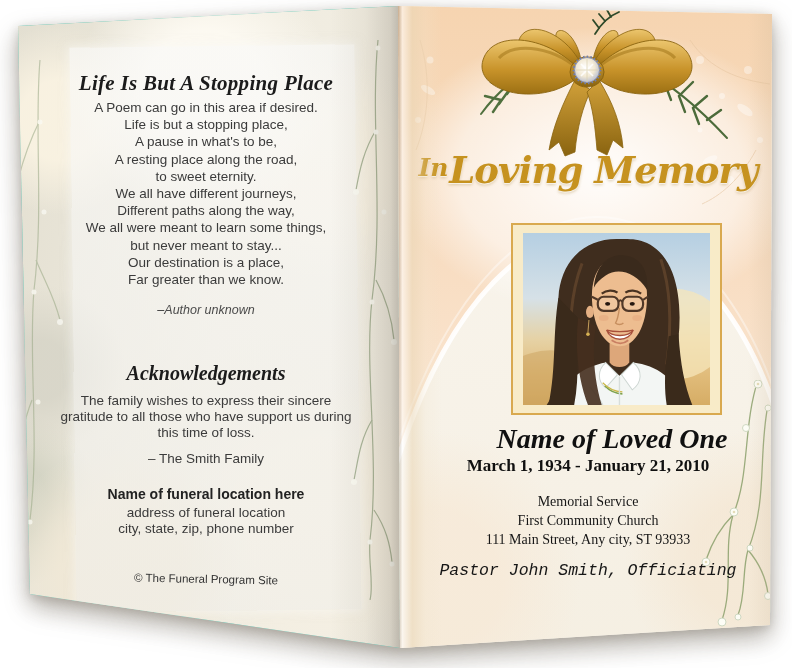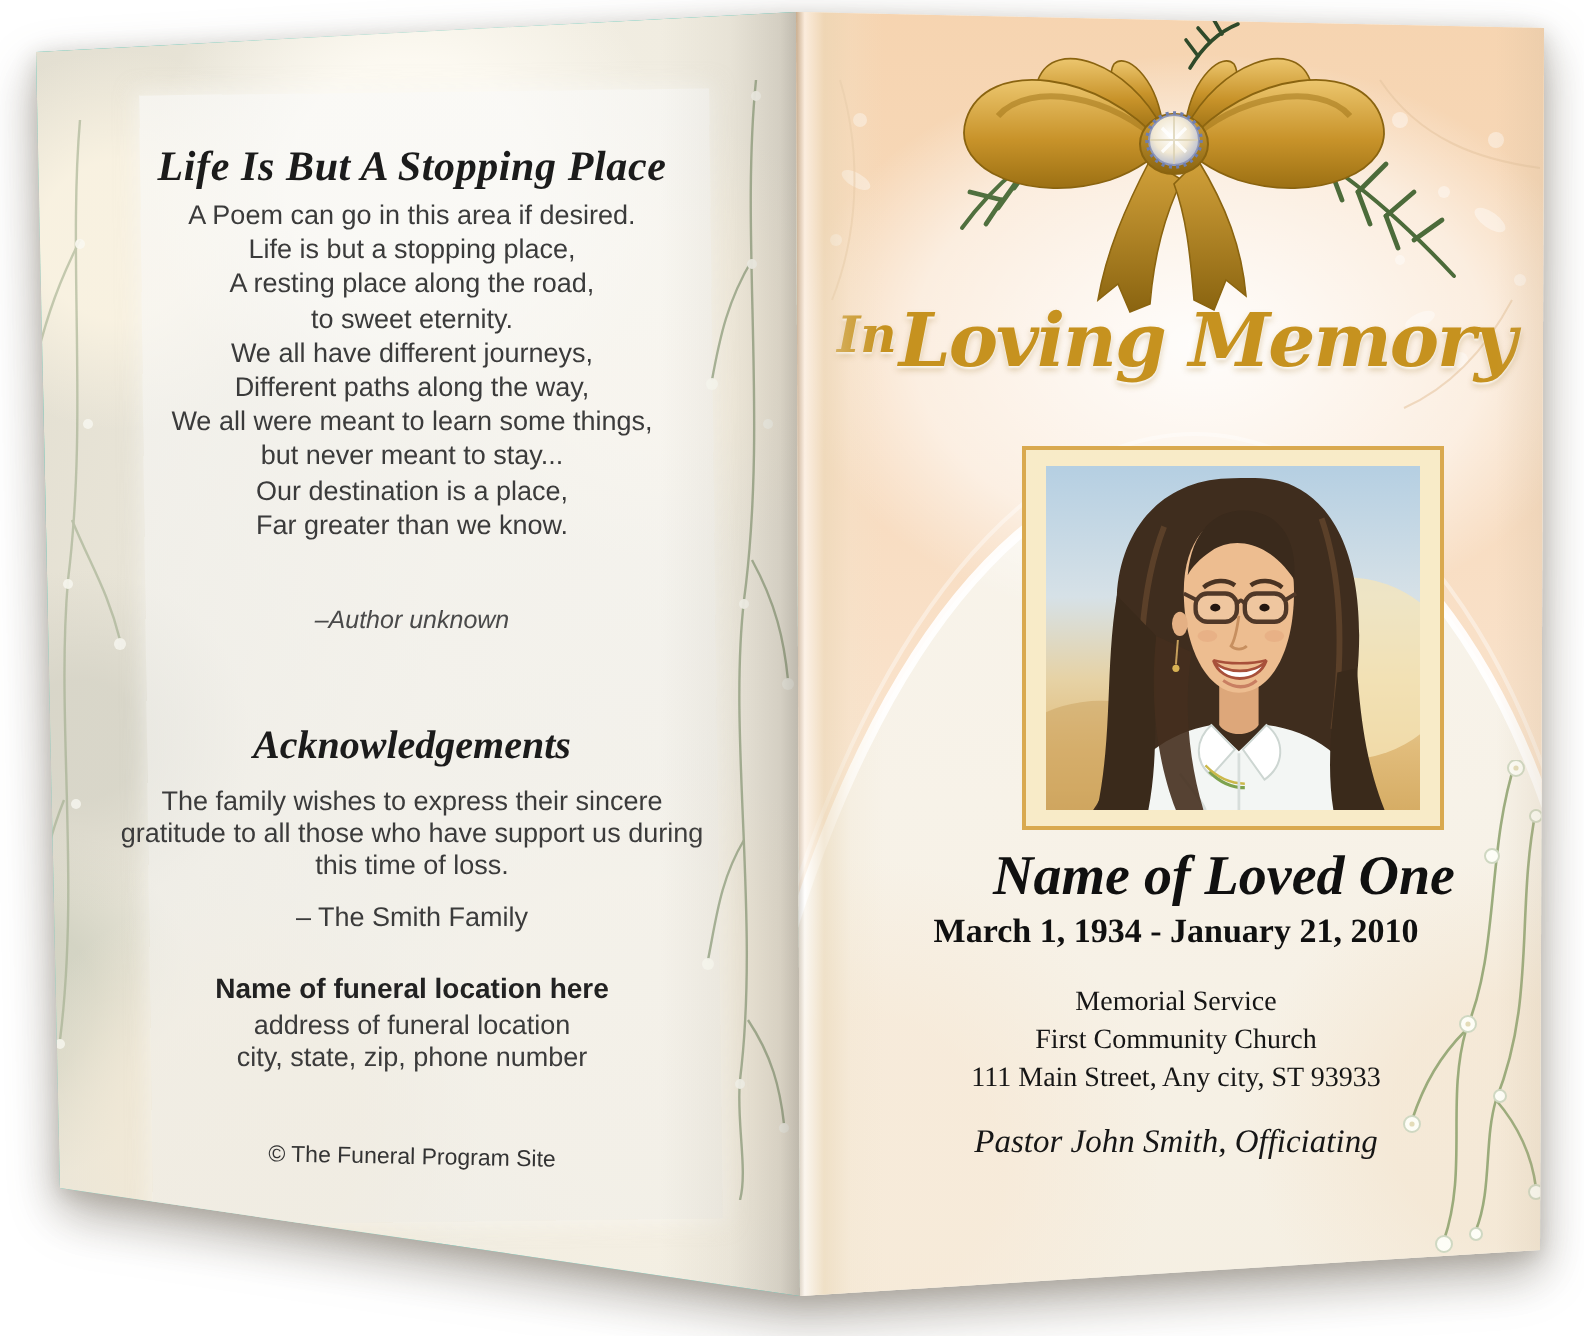--- a/index.html
+++ b/index.html
@@ -63,21 +63,21 @@
   .photo-frame{position:absolute;left:511px;top:223px;width:211px;height:192px;box-sizing:border-box;
     background:#f8ebc8;border:2px solid #d9a94f;padding:8px 10px;z-index:21;display:flex;}
   .photo-frame svg{width:100%;height:100%;display:block;}
   .deceased-name{position:absolute;left:402px;top:423px;width:372px;text-align:center;z-index:22;
     font-family:"Liberation Serif",serif;font-style:italic;font-weight:bold;font-size:28px;color:#101010;margin-left:24px;}
   .deceased-dates{position:absolute;left:402px;top:456px;width:372px;text-align:center;z-index:22;
     font-family:"Liberation Serif",serif;font-weight:bold;font-size:17px;color:#101010;}
   .service{position:absolute;left:402px;top:492px;width:372px;text-align:center;z-index:22;
     font-family:"Liberation Serif",serif;font-size:14px;line-height:19px;color:#161616;}
   .officiant{position:absolute;left:402px;top:561px;width:372px;text-align:center;z-index:22;
-    font-family:Liberation Serif, serif;font-style:italic;font-size:16.5px;color:#161616;}
+    font-family:Liberation Mono, monospace;font-style:italic;font-size:16.5px;color:#161616;}
   .sprig-corner{position:absolute;left:688px;top:380px;width:90px;height:255px;z-index:18;}
 </style>
 </head>
 <body>
 
 <div class="stage">
   <div class="pages">
 
     <div class="panel left-panel">
       <div class="left-bg"></div>
@@ -122,20 +122,21 @@
             <circle cx="28" cy="92" r="2.5"></circle>
             <circle cx="30" cy="8" r="2.5"></circle>
         </g>
       </svg>
 
       <div class="left-content">
         <div class="poem-title">Life Is But A Stopping Place</div>
         <div class="poem">
           <div>A Poem can go in this area if desired.</div>
           <div>Life is but a stopping place,</div>
+          <div>A pause in what's to be,</div>
           <div>A resting place along the road,</div>
           <div>to sweet eternity.</div>
           <div>We all have different journeys,</div>
           <div>Different paths along the way,</div>
           <div>We all were meant to learn some things,</div>
           <div>but never meant to stay...</div>
           <div>Our destination is a place,</div>
           <div>Far greater than we know.</div>
         </div>
         <div class="poem-author">–Author unknown</div>

